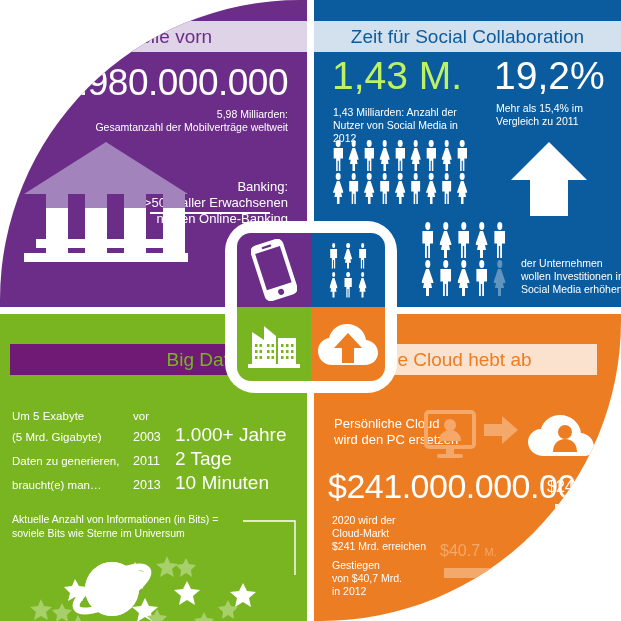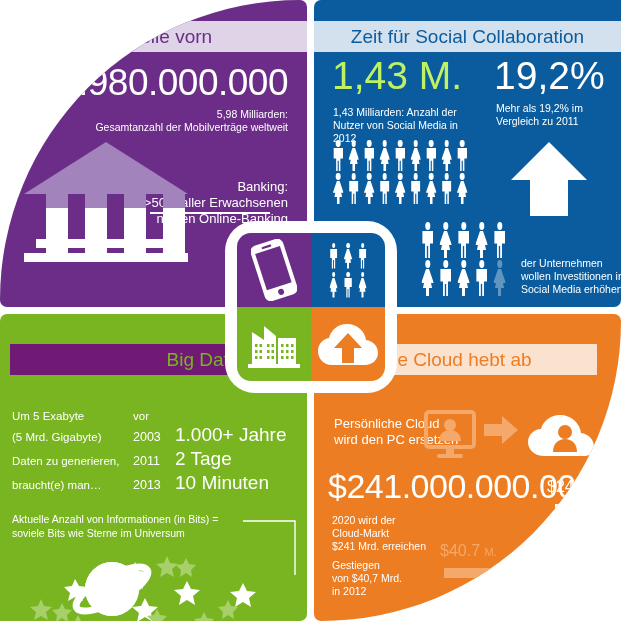--- a/index.html
+++ b/index.html
@@ -1,20 +1,20 @@
 <!DOCTYPE html>
 <html><head>
 <meta charset="utf-8">
 <style>
   html,body{margin:0;padding:0;background:#ffffff;}
   body{font-family:"Liberation Sans", sans-serif;}
   #canvas{position:relative;width:621px;height:621px;overflow:hidden;background:#fff;}
 
   
-  .quad{position:absolute;overflow:hidden;border-radius:7px;}
+  .quad{position:absolute;overflow:hidden;}
 
   #q-purple{left:0;top:0;width:307px;height:307px;background:#6B2D87;border-top-left-radius:300px;}
   #q-blue  {left:314px;top:0;width:307px;height:307px;background:#0B5C9E;border-top-right-radius:0;}
   #q-green {left:0;top:314px;width:307px;height:307px;background:#78B521;border-bottom-left-radius:0;}
   #q-orange{left:314px;top:314px;width:307px;height:307px;background:#ED7D22;border-bottom-right-radius:300px;}
 
   
   .band{position:absolute;height:31px;line-height:31px;font-size:19px;}
   #band-purple{left:45px;top:21px;right:0;background:#DED3E7;color:#6B2D87;text-align:center;padding-right:26px;}
   #band-blue  {left:0;top:21px;right:0;background:#D3E1EE;color:#0B5C9E;text-align:center;}
@@ -140,21 +140,21 @@
     <div class="band" id="band-blue">Zeit für Social Collaboration</div>
 
     <div id="b-num1">1,43 M.</div>
     <div id="b-sub1" class="white sm">
       <div>1,43 Milliarden: Anzahl der</div>
       <div>Nutzer von Social Media in 2012</div>
     </div>
 
     <div id="b-num2">19,2%</div>
     <div id="b-sub2" class="white sm">
-      <div>Mehr als 19,2% im</div>
+      <div>Mehr als 15,4% im</div>
       <div>Vergleich zu 2011</div>
     </div>
 
     <div id="b-people1">
       <div class="prow">
         <span class="pfig m">
             <i class="head"></i>
             <i class="body"></i>
           </span>
         <span class="pfig f">

